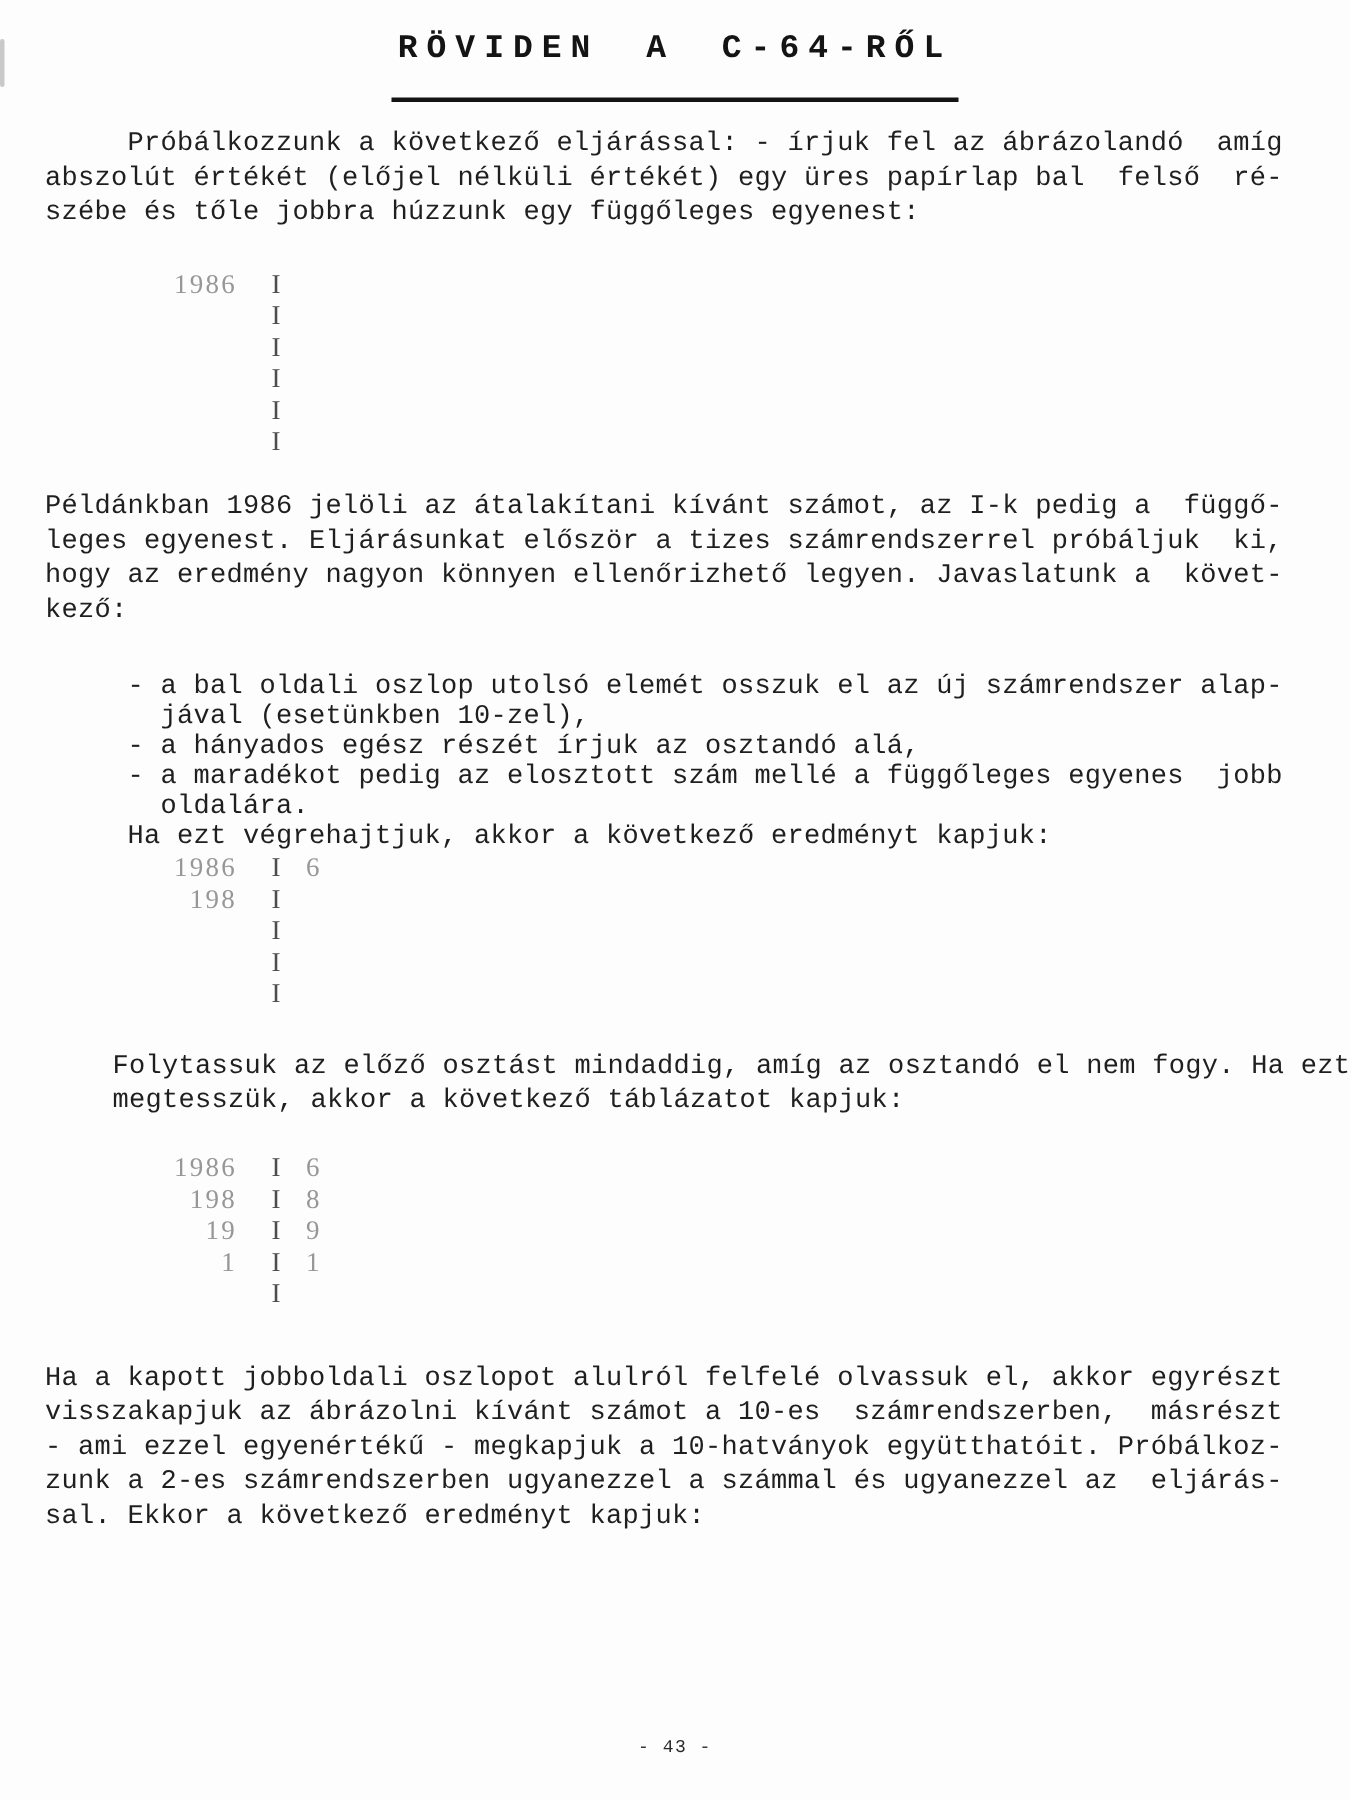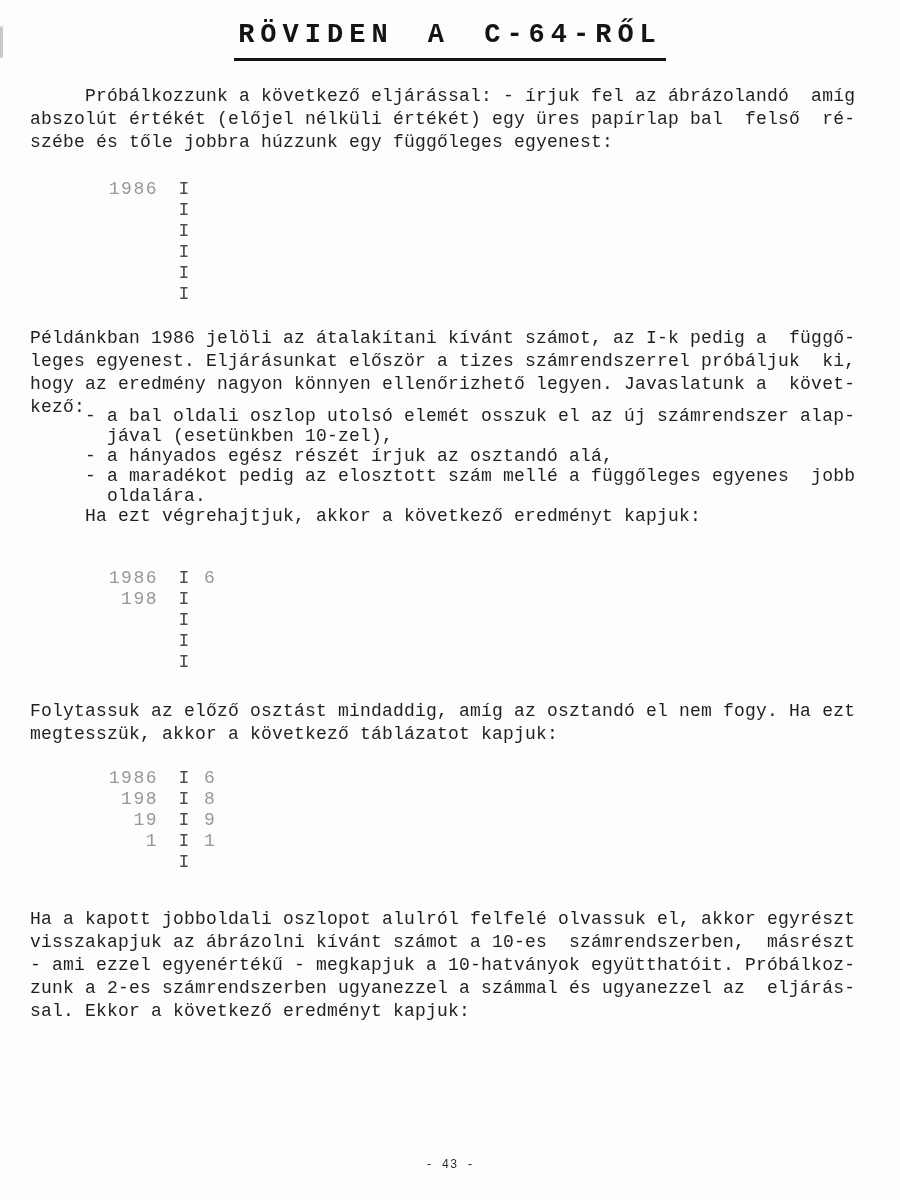--- a/index.html
+++ b/index.html
@@ -18,56 +18,56 @@
   }
   .title-wrap {
     position: absolute;
     top: 20px;
     left: 0;
     width: 100%;
     text-align: center;
   }
   .title {
     display: inline-block;
-    font-size: 27px;
+    font-size: 22px;
     font-weight: bold;
     letter-spacing: 6px;
     word-spacing: 12px;
     color: #141414;
     border-bottom: 3px solid #141414;
-    padding: 0 4px 8px 4px;
+    padding: 0 4px 20px 4px;
     white-space: pre;
   }
   .para {
     position: absolute;
     left: 30px;
     margin: 0;
     font-family: "Liberation Mono", "DejaVu Sans Mono", monospace;
     font-size: 18px;
     line-height: 23px;
     letter-spacing: 0.2px;
     white-space: pre;
     color: #1f1f1f;
   }
   .para.tight { line-height: 20px; }
   .p1 { top: 85px; }
   .p2 { top: 327px; }
-  .bullets { top: 406px; }
-  .p3 { top: 700px; }
+  .bullets { top: 448px; }
+  .p3 { top: 700px; margin-left: 45px; }
   .p4 { top: 908px; }
   .example {
     position: absolute;
     left: 30px;
     font-size: 18px;
     line-height: 21px;
   }
   .ex1 { top: 179px; }
   .ex2 { top: 568px; }
   .ex3 { top: 768px; }
-  .ex-row { display: flex; height: 21px; }
+  .ex-row { display: flex; height: 21px; font-family: Liberation Serif, serif; }
   .ex-left {
     width: 128px;
     text-align: right;
     letter-spacing: 1.5px;
     color: #979797;
     white-space: pre;
   }
   .ex-bar {
     width: 12px;
     margin-left: 20px;

